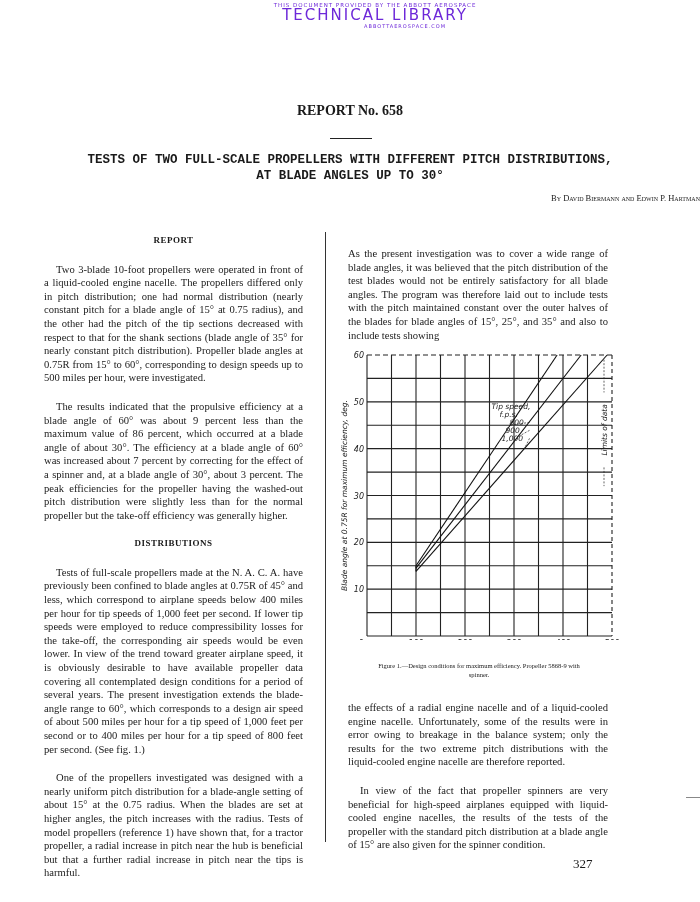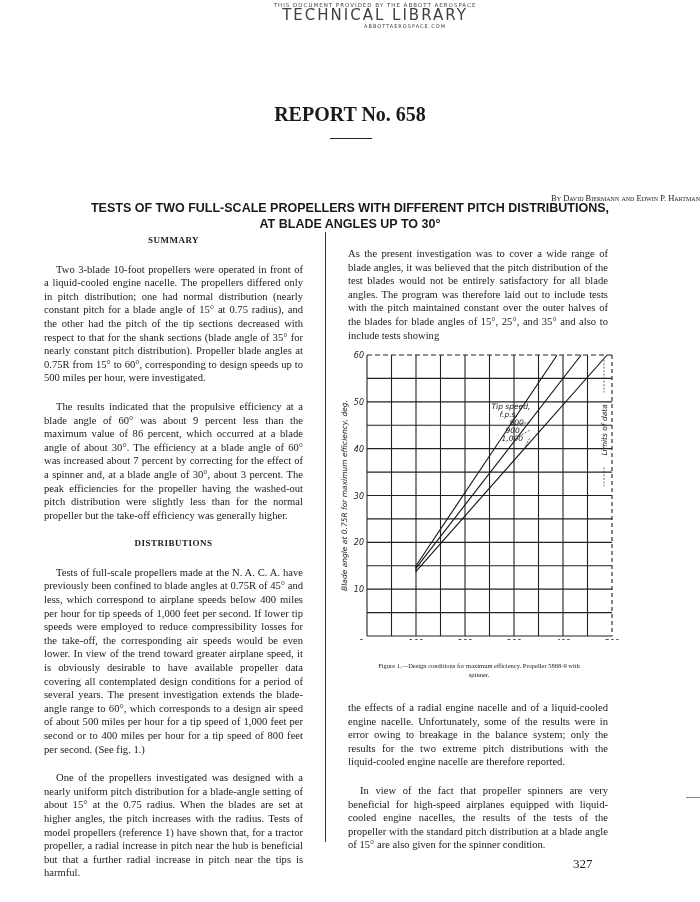--- a/index.html
+++ b/index.html
@@ -1,23 +1,23 @@
 <!DOCTYPE html>
 <html><head>
 <meta charset="utf-8">
 <style>
   html, body { margin:0; padding:0; background:#fff; }
   body { width:700px; height:902px; position:relative; overflow:hidden; font-family:"DejaVu Serif", serif; color:#1a1a1a; }
-  .watermark { position:absolute; left:230px; top:2px; width:290px; text-align:center; color:#404040; font-family:"DejaVu Sans", sans-serif; }
+  .watermark { position:absolute; left:230px; top:2px; width:290px; text-align:center; color:#6d28d9; font-family:"DejaVu Sans", sans-serif; }
   .wm1 { font-size:5.5px; letter-spacing:1px; }
   .wm2 { font-size:15px; letter-spacing:2px; line-height:15px; }
   .wm3 { font-size:5px; letter-spacing:1px; padding-left:60px; }
-  .report { position:absolute; top:103px; left:0; width:700px; text-align:center; font-weight:bold; font-size:20px; font-family:"Liberation Serif", serif; }
+  .report { position:absolute; top:103px; left:0; width:700px; text-align:center; font-weight:bold; font-size:14px; font-family:"Liberation Serif", serif; }
   .rule { position:absolute; top:138px; left:330px; width:42px; border-top:1.5px solid #222; }
-  .title { position:absolute; top:152px; left:0; width:700px; text-align:center; font-weight:bold; font-size:12.5px; line-height:16px; font-family:Liberation Sans, sans-serif;margin-top:48px; }
+  .title { position:absolute; top:152px; left:0; width:700px; text-align:center; font-weight:bold; font-size:12.5px; line-height:16px; font-family:Liberation Mono, monospace; }
   .authors { position:absolute; top:193px; left:0; width:700px; text-align:right; font-size:8.5px; font-variant:small-caps; font-family:"Liberation Serif", serif; }
   .col { position:absolute; font-family:"Liberation Serif", serif; font-size:10.6px; line-height:13.6px; text-align:justify; }
   .left { left:29px; width:289px; }
   .right { left:333px; width:290px; }
   .col p { margin:15px; text-indent:12px; }
   .col p.noindent { text-indent:0; }
   .it { }
   .head { text-align:center; font-weight:bold; font-size:9px; letter-spacing:0.5px; margin:2px 0 4px 0; }
   .divider { position:absolute; left:325px; top:232px; height:610px; border-left:1px solid #333; }
   .fig { position:absolute; left:335px; top:340px; width:290px; height:300px; }
@@ -37,21 +37,21 @@
 
 <div class="report">REPORT No. 658</div>
 <div class="rule"></div>
 <div class="title">
   <div>TESTS OF TWO FULL-SCALE PROPELLERS WITH DIFFERENT PITCH DISTRIBUTIONS,</div>
   <div>AT BLADE ANGLES UP TO 30°</div>
 </div>
 <div class="authors">By David Biermann and Edwin P. Hartman</div>
 
 <div class="col left" style="top:232px;">
-  <div class="head">SUMMARY</div>
+  <div class="head">REPORT</div>
   <p class="it">Two 3-blade 10-foot propellers were operated in front of a liquid-cooled engine nacelle. The propellers differed only in pitch distribution; one had normal distribution (nearly constant pitch for a blade angle of 15° at 0.75 radius), and the other had the pitch of the tip sections decreased with respect to that for the shank sections (blade angle of 35° for nearly constant pitch distribution). Propeller blade angles at 0.75R from 15° to 60°, corresponding to design speeds up to 500 miles per hour, were investigated.</p>
   <p class="it">The results indicated that the propulsive efficiency at a blade angle of 60° was about 9 percent less than the maximum value of 86 percent, which occurred at a blade angle of about 30°. The efficiency at a blade angle of 60° was increased about 7 percent by correcting for the effect of a spinner and, at a blade angle of 30°, about 3 percent. The peak efficiencies for the propeller having the washed-out pitch distribution were slightly less than for the normal propeller but the take-off efficiency was generally higher.</p>
   <div class="head" style="margin-top:6px;">DISTRIBUTIONS</div>
   <p>Tests of full-scale propellers made at the N. A. C. A. have previously been confined to blade angles at 0.75R of 45° and less, which correspond to airplane speeds below 400 miles per hour for tip speeds of 1,000 feet per second. If lower tip speeds were employed to reduce compressibility losses for the take-off, the corresponding air speeds would be even lower. In view of the trend toward greater airplane speed, it is obviously desirable to have available propeller data covering all contemplated design conditions for a period of several years. The present investigation extends the blade-angle range to 60°, which corresponds to a design air speed of about 500 miles per hour for a tip speed of 1,000 feet per second or to 400 miles per hour for a tip speed of 800 feet per second. (See fig. 1.)</p>
   <p>One of the propellers investigated was designed with a nearly uniform pitch distribution for a blade-angle setting of about 15° at the 0.75 radius. When the blades are set at higher angles, the pitch increases with the radius. Tests of model propellers (reference 1) have shown that, for a tractor propeller, a radial increase in pitch near the hub is beneficial but that a further radial increase in pitch near the tips is harmful.</p>
 </div>
 
 <div class="divider"></div>
 
 <div class="col right" style="top:232px;">

